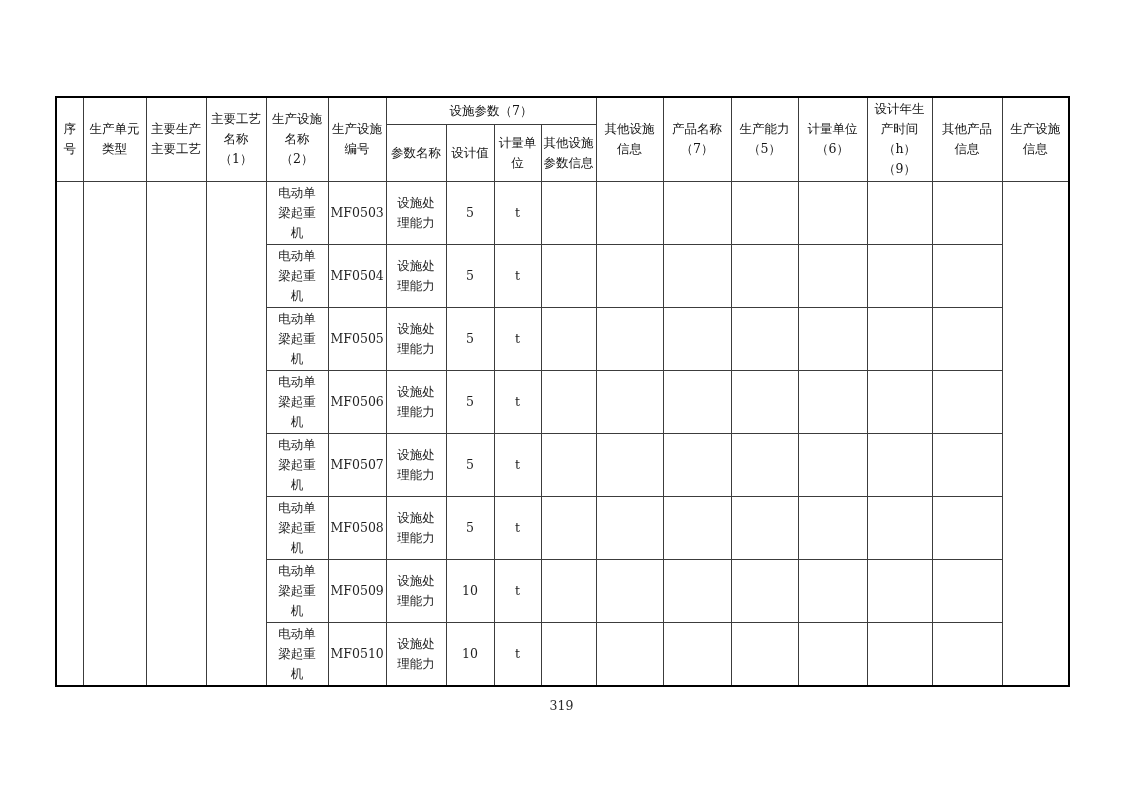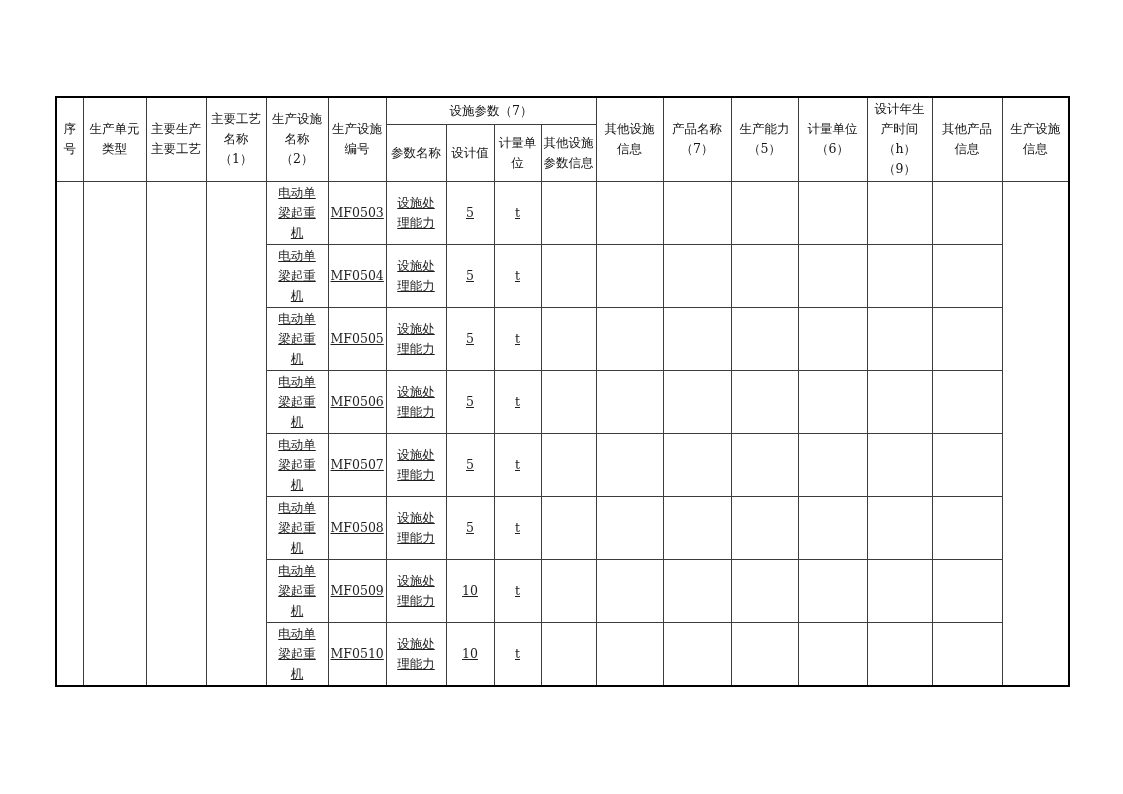--- a/index.html
+++ b/index.html
@@ -31,21 +31,21 @@
     text-align: center;
     vertical-align: middle;
     white-space: pre-line;
     font-size: 12.5px;
     line-height: 1.6;
     font-weight: normal;
     overflow: hidden;
   }
   thead tr.group-row { height: 27px; }
   thead tr.sub-row   { height: 57px; }
-  tbody tr           { height: 63px; text-decoration: underline; }
+  tbody tr           { height: 63px; }
   thead th { font-weight: 600; color: #141414; }
   .pageno {
     position: absolute;
     left: 0;
     top: 698px;
     width: 100%;
     text-align: center;
     font-size: 12.5px;
     color: #2a2a2a;
   }
@@ -255,14 +255,15 @@
         <td></td>
         <td></td>
         <td></td>
         <td></td>
         <td></td>
         <td></td>
       </tr>
     </tbody>
   </table>
 
+  <div class="pageno">319</div>
 
 </div>
 
 </body></html>

